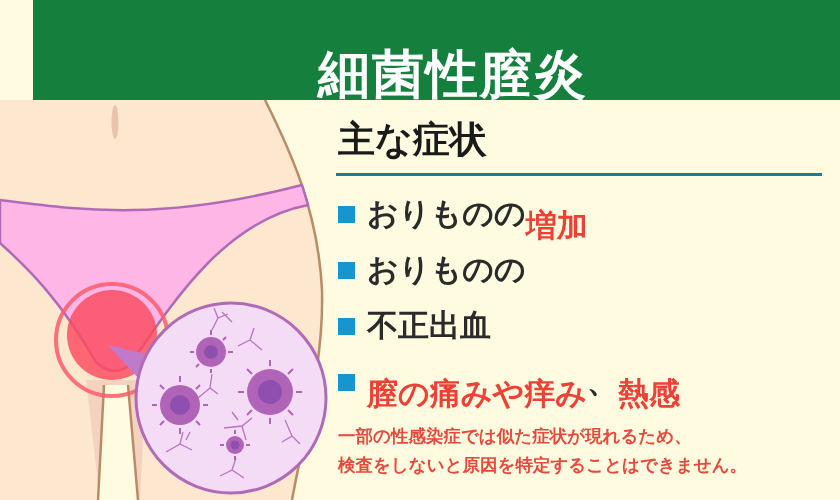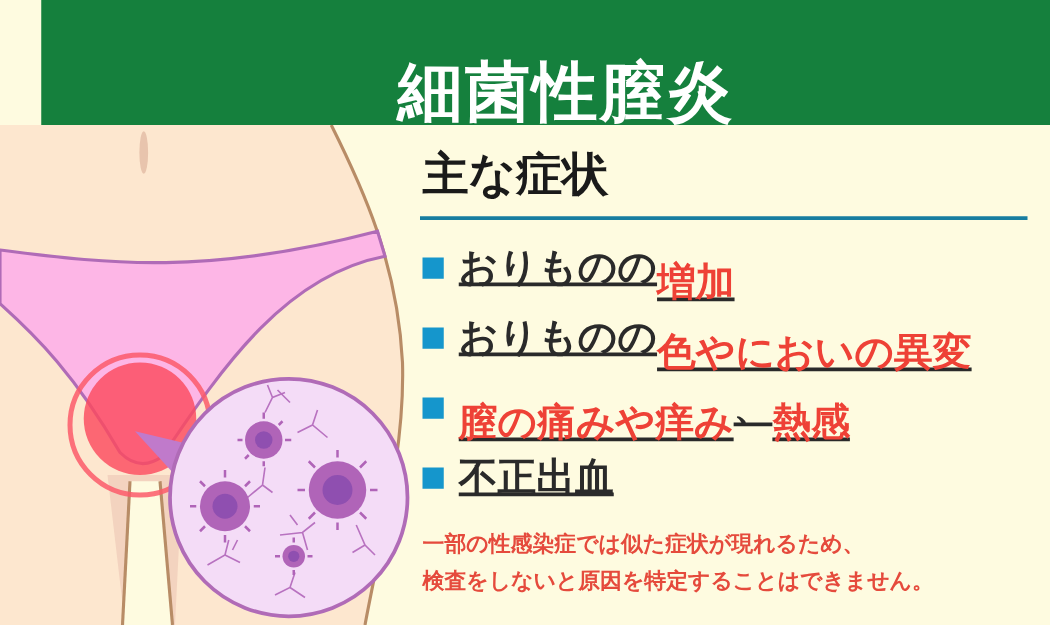--- a/index.html
+++ b/index.html
@@ -28,21 +28,21 @@
     position: absolute; left: 2px; top: 18px;
     font-size: 37px; font-weight: bold; color: #1a1a1a; margin: 0; line-height: 1.2;
   }
   .title-rule {
     position: absolute; left: 0; top: 73px; width: 486px; height: 3px;
     background: #177da0;
   }
   .symptom-list { position: absolute; left: 0; top: 86px; margin: 0; padding: 0; list-style: none; }
   .symptom {
     display: flex; align-items: center; height: 56px;
-    font-size: 31px; font-weight: bold; color: #2a2a2a; white-space: nowrap; text-decoration: underline;
+    font-size: 31px; font-weight: bold; color: #2a2a2a; white-space: nowrap;
   }
   .bullet {
     width: 17px; height: 17px; background: #1596cc; margin: 0 12px 0 2px; flex: none;
   }
   .hl { color: #ee4136; margin-top: 23px; }
   .note {
     position: absolute; left: 2px; top: 322px;
     font-size: 17.5px; font-weight: bold; color: #e54a3c; line-height: 29px;
     white-space: nowrap;
   }
@@ -111,30 +111,29 @@
   <div class="title-rule"></div>
   <ul class="symptom-list">
     <li class="symptom">
       <span class="bullet"></span>
       <span>おりものの</span>
         <span class="hl">増加</span>
     </li>
     <li class="symptom">
       <span class="bullet"></span>
       <span>おりものの</span>
-        <span class="hl">色やにおいの異変</span>
+    </li>
+    <li class="symptom">
+      <span class="bullet"></span>
+      <span>不正出血</span>
     </li>
     <li class="symptom">
       <span class="bullet"></span>
       <span class="hl">膣の痛みや痒み</span>
         <span>、</span>
         <span class="hl">熱感</span>
-    </li>
-    <li class="symptom">
-      <span class="bullet"></span>
-      <span>不正出血</span>
     </li>
   </ul>
   <div class="note">
     <div>一部の性感染症では似た症状が現れるため、</div>
     <div>検査をしないと原因を特定することはできません。</div>
   </div>
 </div>
 
 </body></html>

